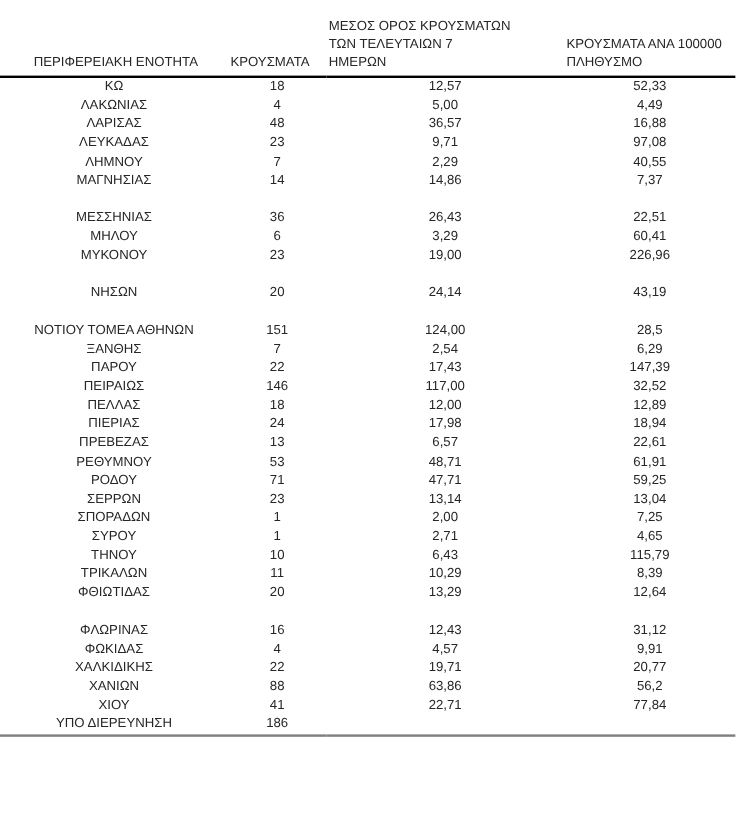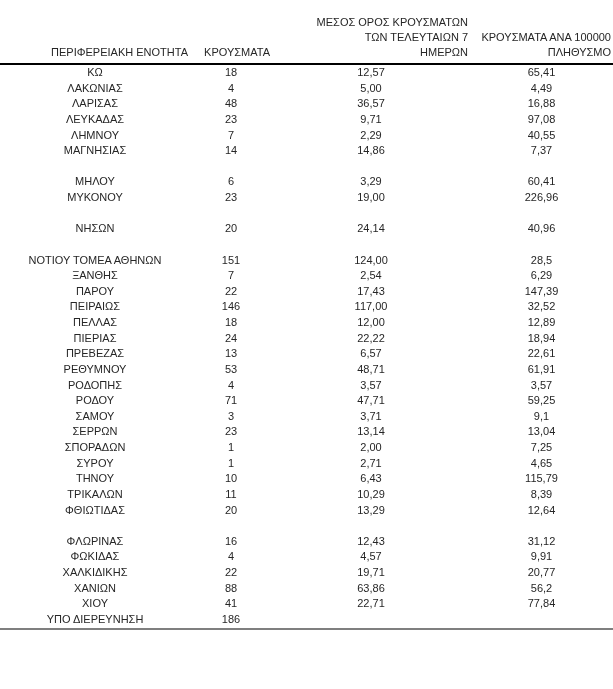--- a/index.html
+++ b/index.html
@@ -25,26 +25,26 @@
   col.c3 { width: 198px; }
   col.c4 { width: 143px; }
 
   thead th {
     height: 60px;
     vertical-align: bottom;
     font-weight: normal;
     font-size: 11px;
     line-height: 15px;
     white-space: pre-line;
-    text-align: right;
+    text-align: left;
     padding: 0 2px 3px 2px;
     border-bottom: 2px solid #000000;
   }
   thead th.left {
-    text-align: right;
+    text-align: center;
     padding-left: 5px;
   }
 
   tbody td {
     height: 15.625px;
     font-size: 11px;
     line-height: 15.625px;
     text-align: center;
     padding: 0;
     white-space: nowrap;
@@ -71,21 +71,21 @@
 ΗΜΕΡΩΝ</th>
       <th>ΚΡΟΥΣΜΑΤΑ ΑΝΑ 100000
 ΠΛΗΘΥΣΜΟ</th>
     </tr>
   </thead>
   <tbody>
       <tr>
         <td>ΚΩ</td>
         <td>18</td>
         <td>12,57</td>
-        <td>65,41</td>
+        <td>52,33</td>
       </tr>
       <tr>
         <td>ΛΑΚΩΝΙΑΣ</td>
         <td>4</td>
         <td>5,00</td>
         <td>4,49</td>
       </tr>
       <tr>
         <td>ΛΑΡΙΣΑΣ</td>
         <td>48</td>
@@ -107,39 +107,45 @@
       <tr>
         <td>ΜΑΓΝΗΣΙΑΣ</td>
         <td>14</td>
         <td>14,86</td>
         <td>7,37</td>
       </tr>
       <tr class="blank">
         <td colspan="4"></td>
       </tr>
       <tr>
+        <td>ΜΕΣΣΗΝΙΑΣ</td>
+        <td>36</td>
+        <td>26,43</td>
+        <td>22,51</td>
+      </tr>
+      <tr>
         <td>ΜΗΛΟΥ</td>
         <td>6</td>
         <td>3,29</td>
         <td>60,41</td>
       </tr>
       <tr>
         <td>ΜΥΚΟΝΟΥ</td>
         <td>23</td>
         <td>19,00</td>
         <td>226,96</td>
       </tr>
       <tr class="blank">
         <td colspan="4"></td>
       </tr>
       <tr>
         <td>ΝΗΣΩΝ</td>
         <td>20</td>
         <td>24,14</td>
-        <td>40,96</td>
+        <td>43,19</td>
       </tr>
       <tr class="blank">
         <td colspan="4"></td>
       </tr>
       <tr>
         <td>ΝΟΤΙΟΥ ΤΟΜΕΑ ΑΘΗΝΩΝ</td>
         <td>151</td>
         <td>124,00</td>
         <td>28,5</td>
       </tr>
@@ -163,54 +169,42 @@
       </tr>
       <tr>
         <td>ΠΕΛΛΑΣ</td>
         <td>18</td>
         <td>12,00</td>
         <td>12,89</td>
       </tr>
       <tr>
         <td>ΠΙΕΡΙΑΣ</td>
         <td>24</td>
-        <td>22,22</td>
+        <td>17,98</td>
         <td>18,94</td>
       </tr>
       <tr>
         <td>ΠΡΕΒΕΖΑΣ</td>
         <td>13</td>
         <td>6,57</td>
         <td>22,61</td>
       </tr>
       <tr>
         <td>ΡΕΘΥΜΝΟΥ</td>
         <td>53</td>
         <td>48,71</td>
         <td>61,91</td>
       </tr>
       <tr>
-        <td>ΡΟΔΟΠΗΣ</td>
-        <td>4</td>
-        <td>3,57</td>
-        <td>3,57</td>
-      </tr>
-      <tr>
         <td>ΡΟΔΟΥ</td>
         <td>71</td>
         <td>47,71</td>
         <td>59,25</td>
       </tr>
       <tr>
-        <td>ΣΑΜΟΥ</td>
-        <td>3</td>
-        <td>3,71</td>
-        <td>9,1</td>
-      </tr>
-      <tr>
         <td>ΣΕΡΡΩΝ</td>
         <td>23</td>
         <td>13,14</td>
         <td>13,04</td>
       </tr>
       <tr>
         <td>ΣΠΟΡΑΔΩΝ</td>
         <td>1</td>
         <td>2,00</td>
         <td>7,25</td>

